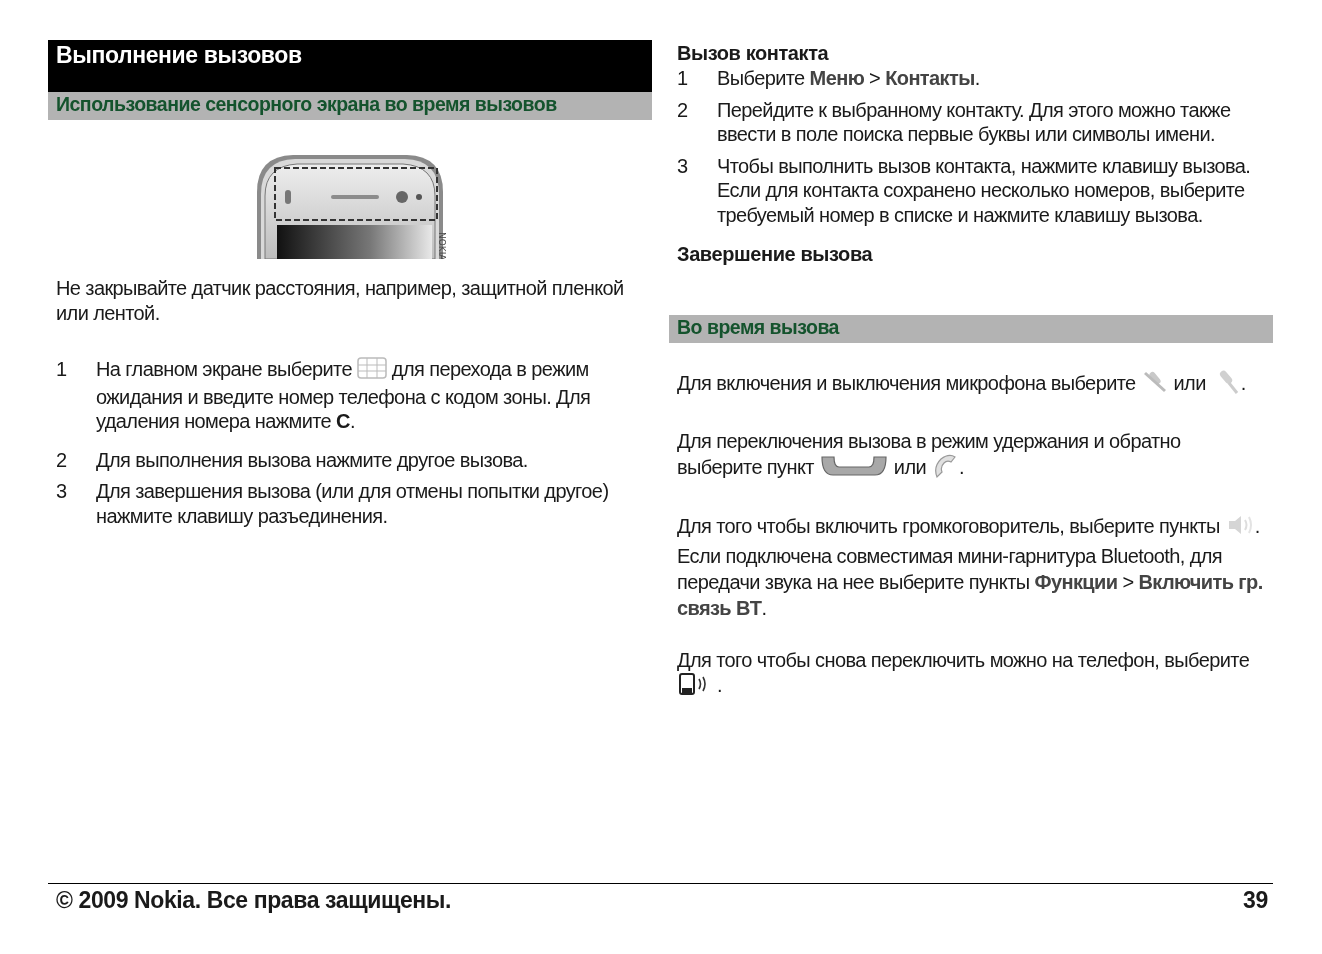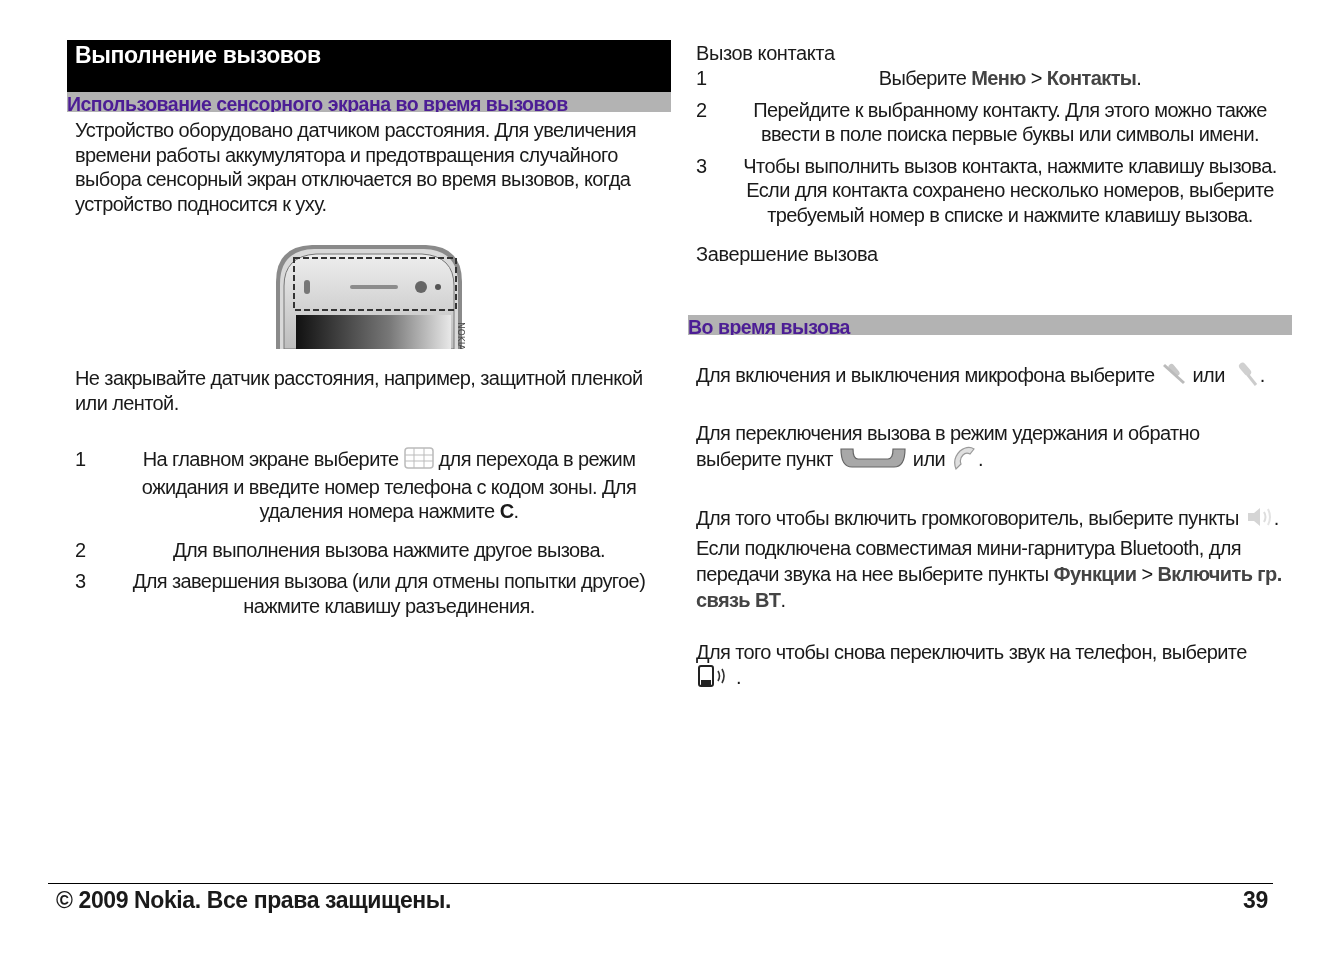--- a/index.html
+++ b/index.html
@@ -1,44 +1,43 @@
 <!DOCTYPE html>
 <html><head>
 <meta charset="utf-8">
 <style>
   html, body { margin:0; padding:0; background:#ffffff; }
   body { width:1322px; height:954px; position:relative; overflow:hidden;
          font-family:"Liberation Sans", "DejaVu Sans", sans-serif; color:#1a1a1a; }
-  .col { position:absolute;margin-left:19px; }
+  .col { position:absolute; }
   #left { left:48px; top:40px; width:604px; }
   #right { left:669px; top:40px; width:604px; }
   .h1 { background:#000; color:#fff; font-weight:bold; font-size:23px; height:52px; padding:2px 8px 0 8px; box-sizing:border-box; letter-spacing:-0.4px; }
-  .h2 { background:#b3b3b3; color:#4c1d95; font-weight:bold; font-size:19.5px; height:20px; line-height:24px; padding:0 0; letter-spacing:-0.5px; white-space:nowrap; overflow:hidden; }
-  .h3 { font-weight:normal; font-size:20px; line-height:26px; padding:0 8px; letter-spacing:-0.4px; }
+  .h2 { background:#b3b3b3; color:#14532d; font-weight:bold; font-size:19.5px; height:28px; line-height:24px; padding:0 8px; letter-spacing:-0.5px; white-space:nowrap; overflow:hidden; }
+  .h3 { font-weight:bold; font-size:20px; line-height:26px; padding:0 8px; letter-spacing:-0.4px; }
   p.t { margin:0; padding:0 8px; font-size:20px; line-height:24.5px; letter-spacing:-0.6px; }
   .list { padding:0 8px; }
   .li { display:flex; font-size:20px; line-height:24.5px; letter-spacing:-0.6px; }
   .li .num { width:40px; flex:none; }
-  .li .body { flex:1;text-align:center; }
+  .li .body { flex:1; }
   .sub { padding-left:48px; font-size:20px; line-height:24.5px; letter-spacing:-0.6px; padding-right:8px; }
   b { font-weight:bold; }
   .menu { color:#444; font-weight:bold; }
   .icon { display:inline-block; vertical-align:middle; }
   .phone-img { position:absolute; left:205px; top:226px; width:194px; height:107px; overflow:hidden; }
   .footer-line { position:absolute; left:48px; top:883px; width:1225px; height:1px; background:#000; }
   .footer { position:absolute; top:887px; font-weight:bold; font-size:23px; letter-spacing:-0.4px; }
 </style>
 </head>
 <body>
 
 <div class="col" id="left">
   <div class="h1">Выполнение вызовов</div>
   <div class="h2">Использование сенсорного экрана во время вызовов</div>
   <div style="height:6px"></div>
-  <p class="t">Устройство оборудовано датчиком расстояния. Для увеличения времени работы аккумулятора и предотвращения случайного выбора сенсорный экран отключается во время вызовов, когда устройство подносится к уху.</p>
 
   <div style="position:relative;height:150px;">
     <div class="phone-img" style="left:205px;top:26px;">
       <svg width="194" height="107" viewBox="0 0 194 107">
         <defs>
           <linearGradient id="scr" x1="0" x2="1" y1="0" y2="0">
             <stop offset="0" stop-color="#111"></stop>
             <stop offset="0.6" stop-color="#777"></stop>
             <stop offset="1" stop-color="#e8e8e8"></stop>
           </linearGradient>
@@ -172,21 +171,21 @@
           <path d="M24,4 Q28,12 24,20" fill="none" stroke="#e3e3e3" stroke-width="2"></path>
         </svg>
     </span><span>. Если подключена совместимая мини-гарнитура Bluetooth, для передачи звука на нее выберите пункты</span>
     <span class="menu">Функции</span>
     <span> &gt; </span>
     <span class="menu">Включить гр. связь BT</span><span>.</span>
   </p>
   <div style="height:27px"></div>
 
   <p class="t">
-    <span>Для того чтобы снова переключить звук на телефон, выберите</span>
+    <span>Для того чтобы снова переключить можно на телефон, выберите</span>
     <span class="icon">
       <svg width="40" height="24" viewBox="0 0 40 24">
           <rect x="3" y="2" width="14" height="20" rx="2" fill="none" stroke="#222" stroke-width="2"></rect>
           <rect x="5" y="16" width="10" height="5" fill="#222"></rect>
           <path d="M22,7 Q25,12 22,17" fill="none" stroke="#333" stroke-width="1.6"></path>
           <path d="M26,5 Q30,12 26,19" fill="none" stroke="#333" stroke-width="1.6"></path>
         </svg>
     </span><span>.</span>
   </p>
 </div>

